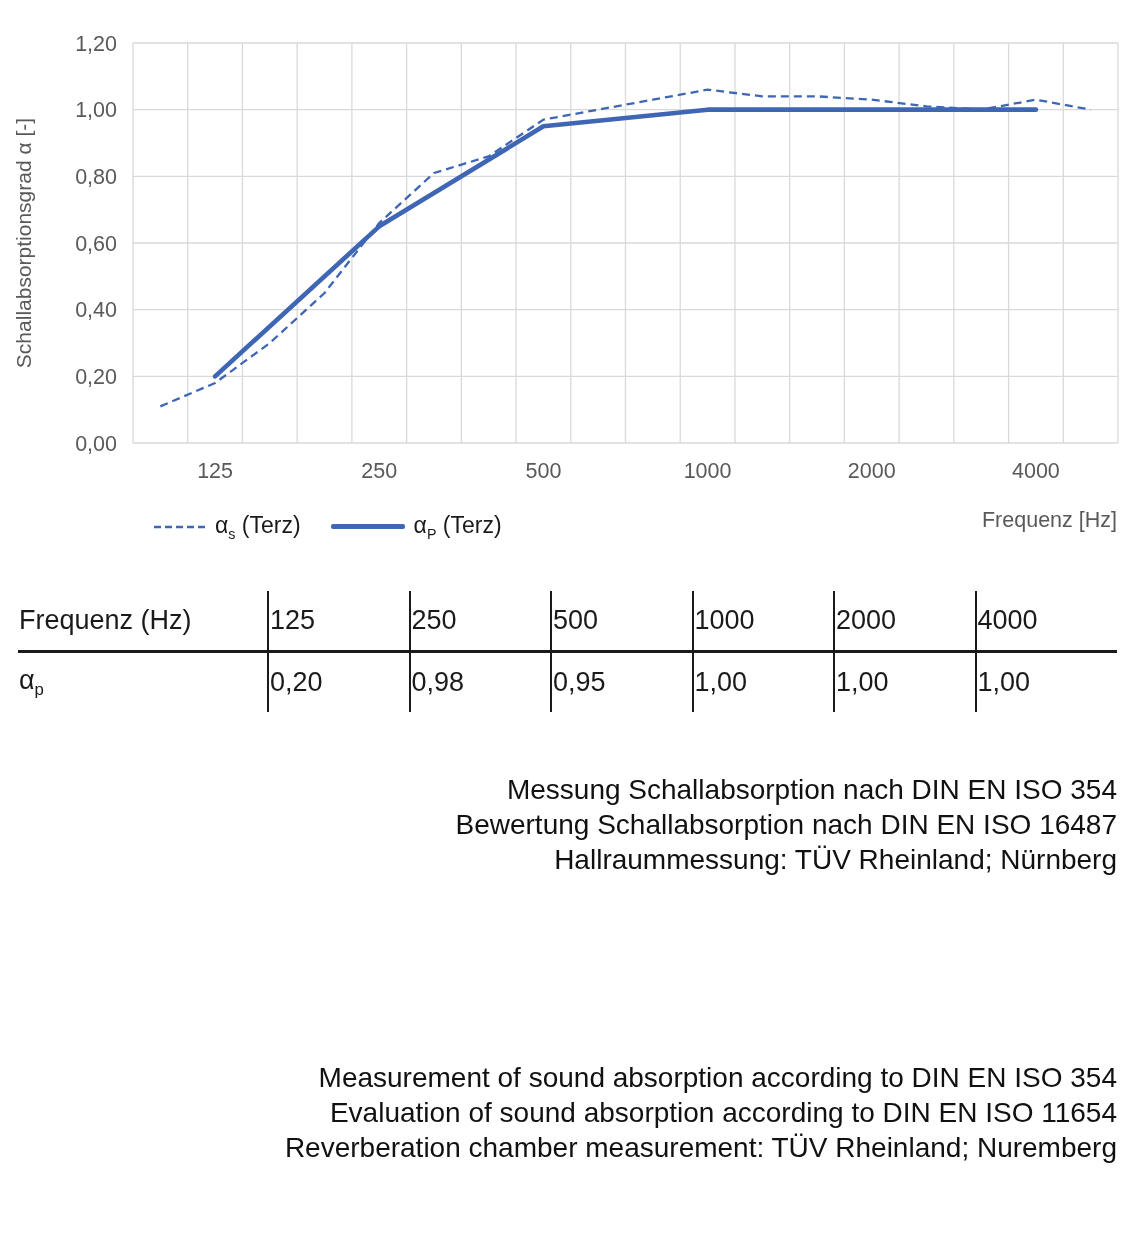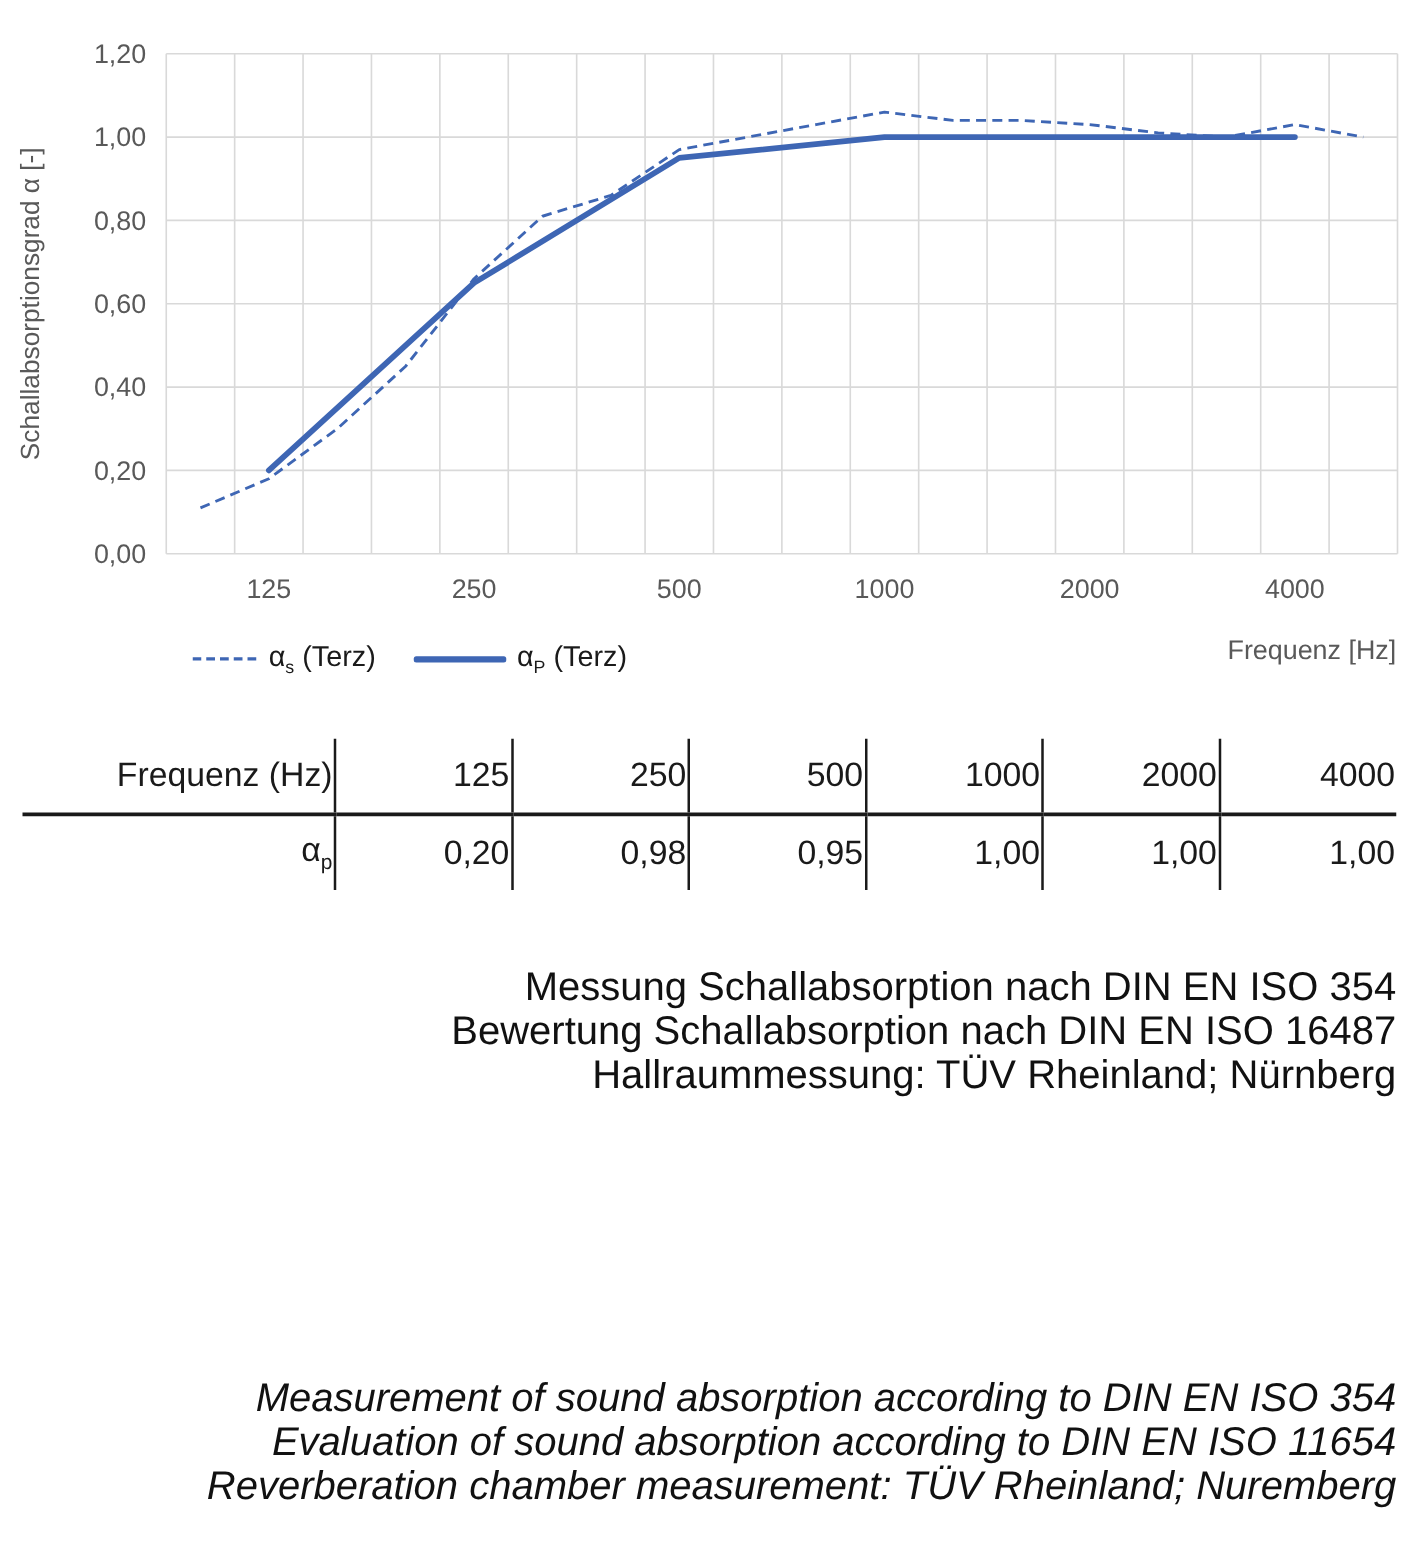--- a/index.html
+++ b/index.html
@@ -10,31 +10,31 @@
   #chart-svg { position:absolute; top:0; left:0; }
   
   .legend { position:absolute; top:512px; left:154px; display:flex; align-items:center; gap:30px;
             font-size:23px; color:#1a1a1a; }
   .legend-item { display:flex; align-items:center; gap:9px; }
   .legend-label sub { font-size:0.62em; }
   .solid-sample { width:74px; height:5px; border-radius:2px; }
   
   .freq-table { position:absolute; top:591px; left:18px; width:1099px;
                 border-collapse:collapse; table-layout:fixed; font-size:27px; color:#1a1a1a; }
-  .freq-table td { text-align:right; vertical-align:middle; height:57px;
+  .freq-table td { text-align:left; vertical-align:middle; height:57px;
                    border-right:2px solid #1a1a1a; }
   .freq-table td:last-child { border-right:none; }
   .freq-table tr:first-child td { border-bottom:3px solid #1a1a1a; }
   .freq-table sub { font-size:0.62em; }
   
   .note { position:absolute; left:18px; width:1099px; text-align:right;
-          font-size:32px; line-height:35px; color:#111111; }
+          font-size:28px; line-height:35px; color:#111111; }
   .note-de { top:772px; }
   .note-fr { top:936px; }
-  .note-en { top:1101px;font-style:italic; }
+  .note-en { top:1060px; }
 </style>
 </head>
 <body>
 
 <div class="page">
 
   <svg id="chart-svg" width="1135" height="570" viewBox="0 0 1135 570">
       <line x1="133" y1="43" x2="133" y2="443" stroke="#D9D9D9" stroke-width="1.3"></line>
       <line x1="187.72222222222223" y1="43" x2="187.72222222222223" y2="443" stroke="#D9D9D9" stroke-width="1.3"></line>
       <line x1="242.44444444444446" y1="43" x2="242.44444444444446" y2="443" stroke="#D9D9D9" stroke-width="1.3"></line>

